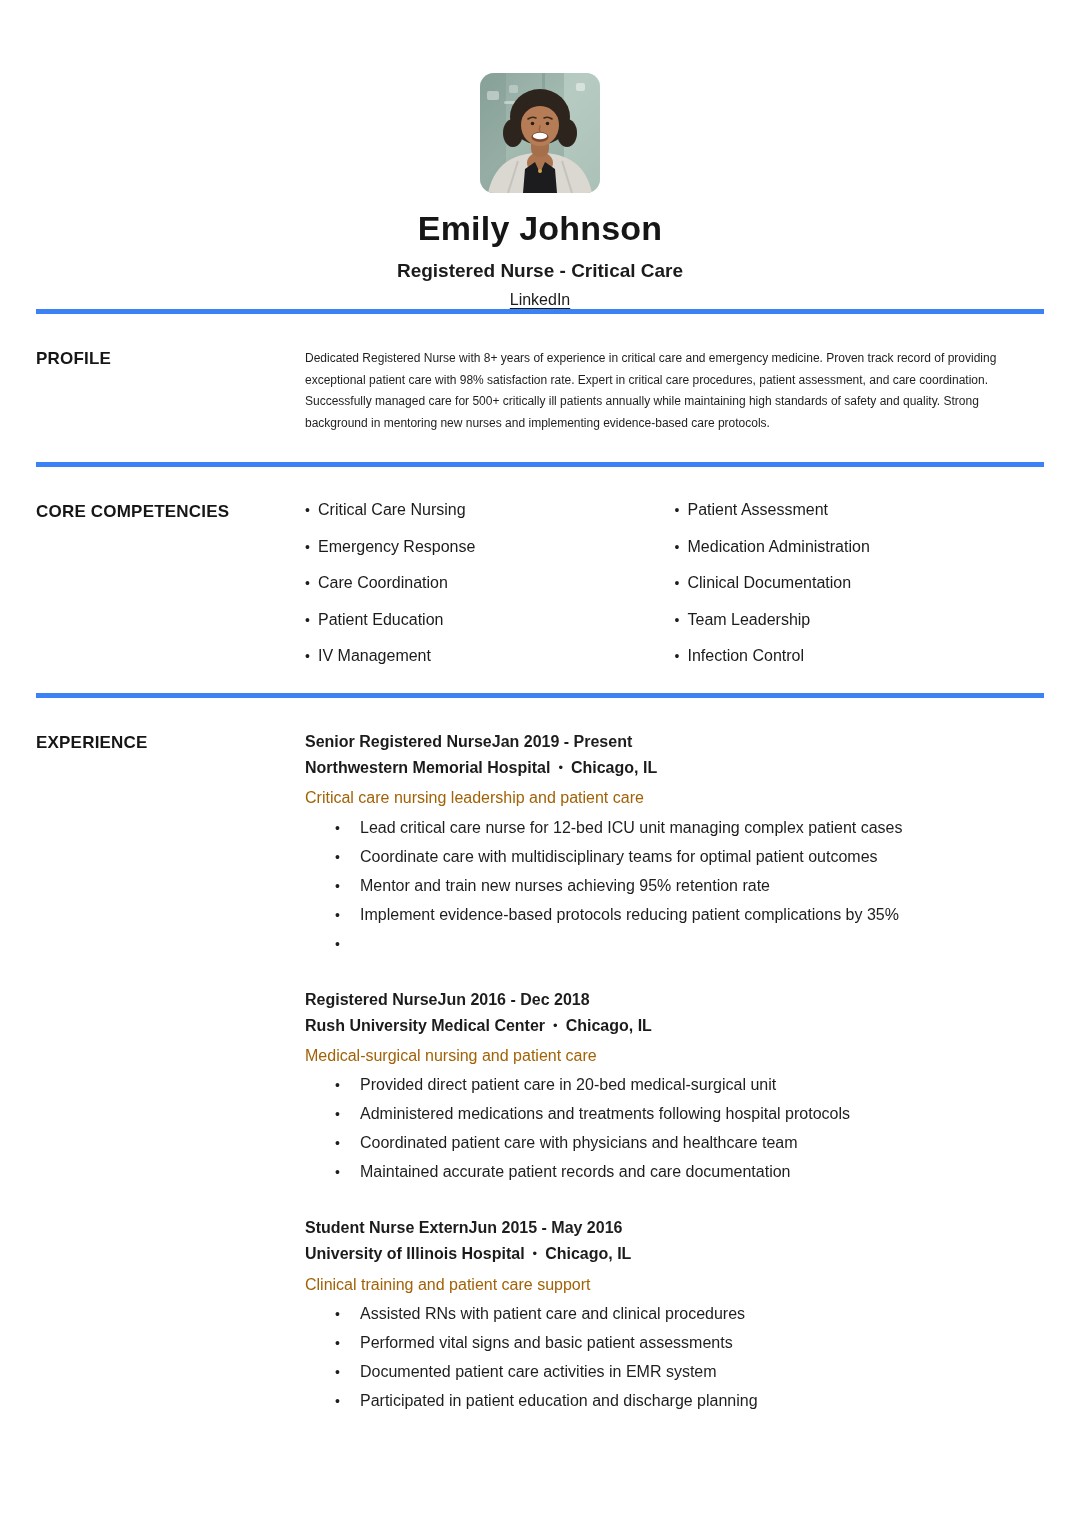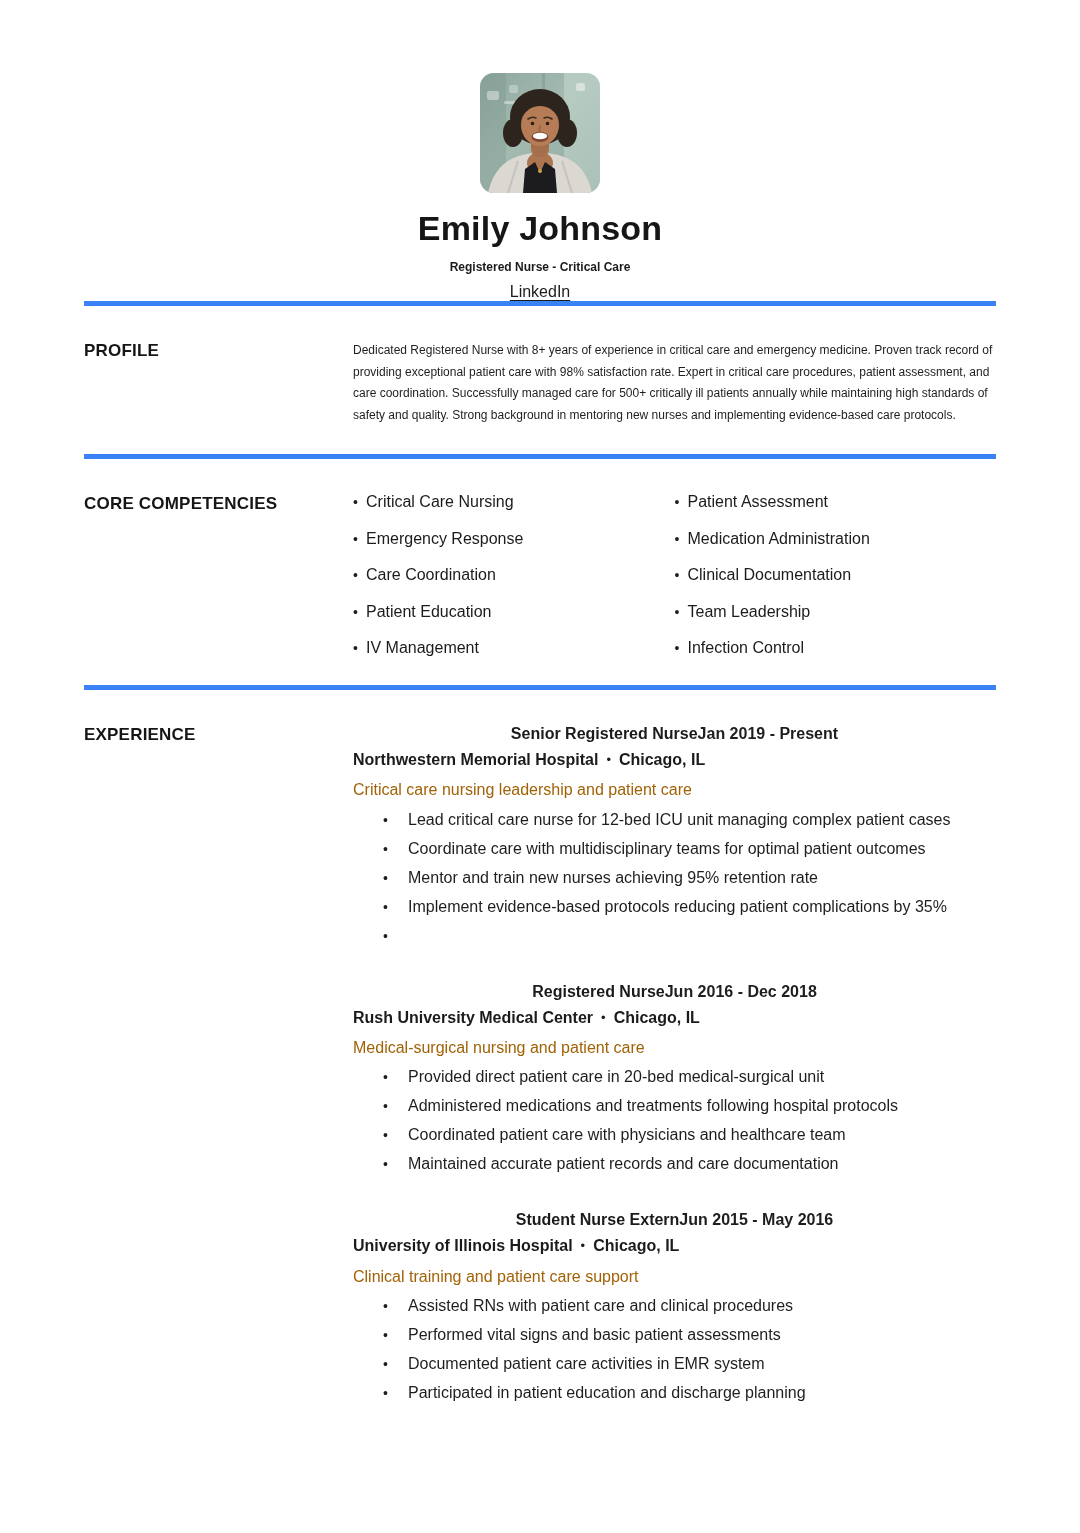--- a/index.html
+++ b/index.html
@@ -3,34 +3,34 @@
 <meta charset="utf-8">
 <style>
   * { box-sizing: border-box; }
   html, body { margin: 0; padding: 0; background: #ffffff; }
   body {
     width: 1080px; height: 1533px; overflow: hidden;
     font-family: "Liberation Sans", "DejaVu Sans", sans-serif;
     color: #1b1b1b;
     -webkit-font-smoothing: antialiased;
   }
-  .page { width: 1080px; height: 1533px; padding: 0 84px; }
+  .page { width: 1080px; height: 1533px; padding: 0 36px; }
 
   
   .header { text-align: center; padding-top: 73px; }
   .photo {
     width: 120px; height: 120px; border-radius: 14px; overflow: hidden;
     margin: 0 auto 16px; display: block;
   }
   .photo svg { display: block; }
   .name {
     font-size: 34px; font-weight: 700; margin: 0 0 10px;
     color: #161616; letter-spacing: .2px; line-height: 1.15;
   }
-  .headline { font-size: 12px; font-weight: 600; margin: 12px 0 9px; }
+  .headline { font-size: 19px; font-weight: 600; margin: 12px 0 9px; }
   .contact-line { font-size: 16px; margin: 0 0 9px; color: #1e1e1e; }
   .contact-line .dot-sep { display: inline-block; margin: 0 9px; font-size: 14px; vertical-align: 1px; }
   .linkedin-link { font-size: 16px; color: #1b1b1b; text-decoration: underline; text-underline-offset: 3px; cursor: pointer; }
 
   
   .section {
     display: flex; border-top: 5px solid #3b82f6;
     padding: 34px 0 28px;
   }
   .section:first-of-type { margin-top: 31px; }
@@ -47,21 +47,21 @@
   .competency-list li {
     font-size: 16px; line-height: 18px; margin-bottom: 18.5px;
     display: flex; align-items: baseline;
   }
   .competency-list li:last-child { margin-bottom: 0; }
   .bullet-dot { flex-shrink: 0; width: 13px; font-size: 14px; color: #1e1e1e; }
 
   
   .job { margin-bottom: 37px; }
   .job:last-child { margin-bottom: 0; }
-  .job-head { display: flex; justify-content: center; align-items: baseline; }
+  .job-head { display: flex; justify-content: flex-start; align-items: baseline; }
   .job-title { font-size: 16px; font-weight: 600; line-height: 1.2; }
   .job-dates { font-size: 16px; font-weight: 700; color: #1e1e1e; white-space: nowrap; }
   .job-company { font-size: 16px; font-weight: 600; margin-top: 7px; line-height: 1.2; }
   .job-company .dot-sep { display: inline-block; margin: 0 8px; font-size: 13px; vertical-align: 1px; font-weight: 400; }
   .job-summary { font-size: 16px; margin-top: 11px; line-height: 1.2; color: #a16207; }
   .job-bullets { list-style: none; margin: 6px 0 0; padding: 0 0 0 30px; }
   .job-bullets li { display: flex; align-items: baseline; font-size: 16px; line-height: 18px; margin-top: 11px; color: #1e1e1e; }
   .job-bullets .bullet-dot { width: 25px; }
 </style>
 </head>

